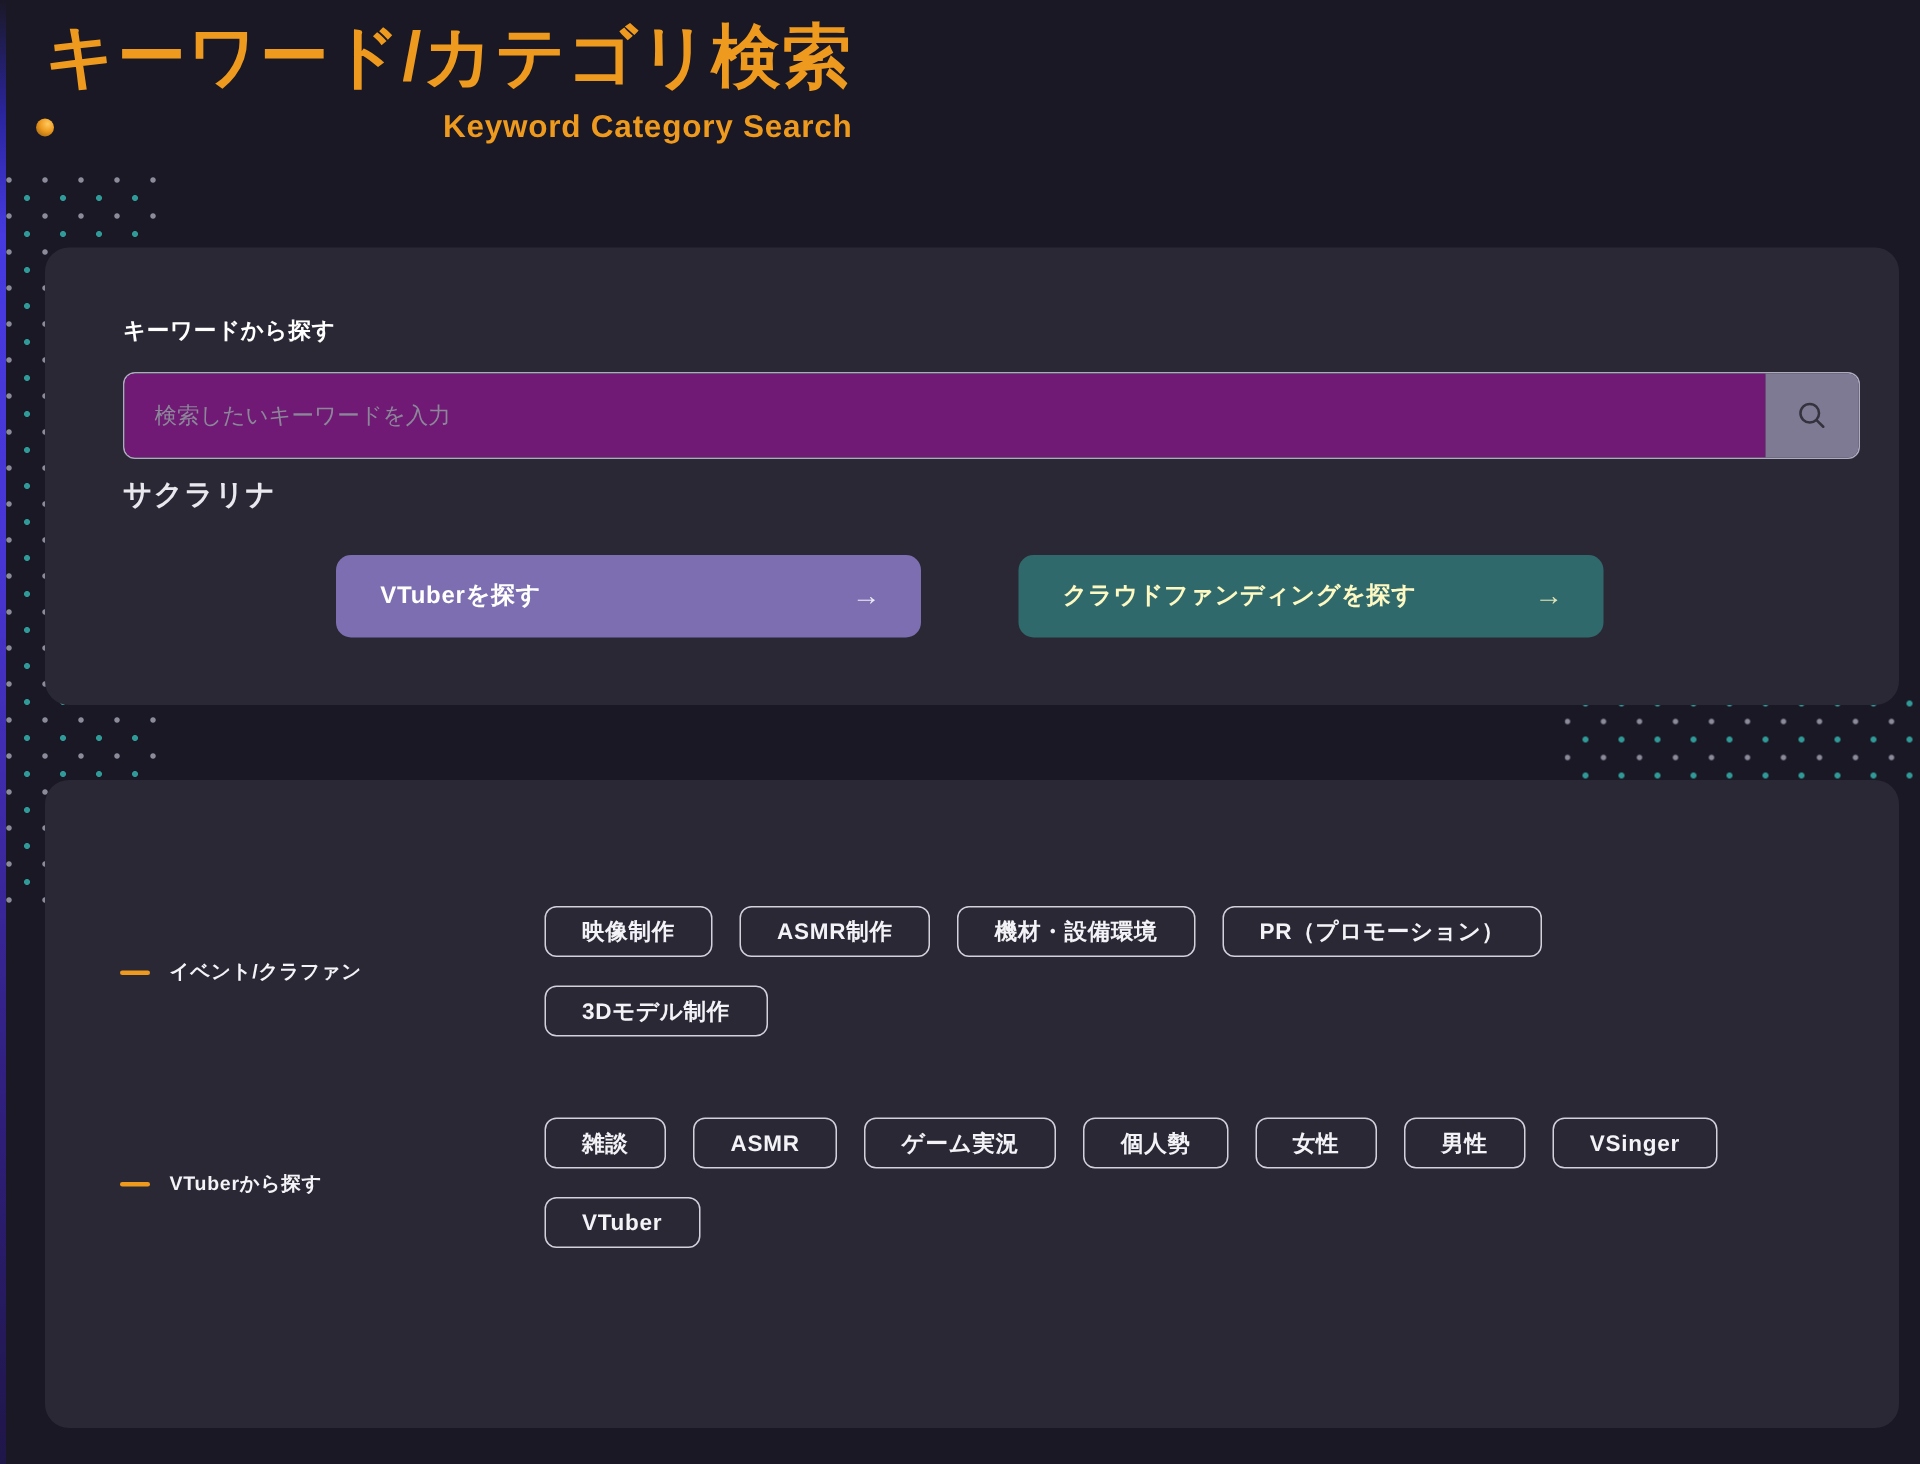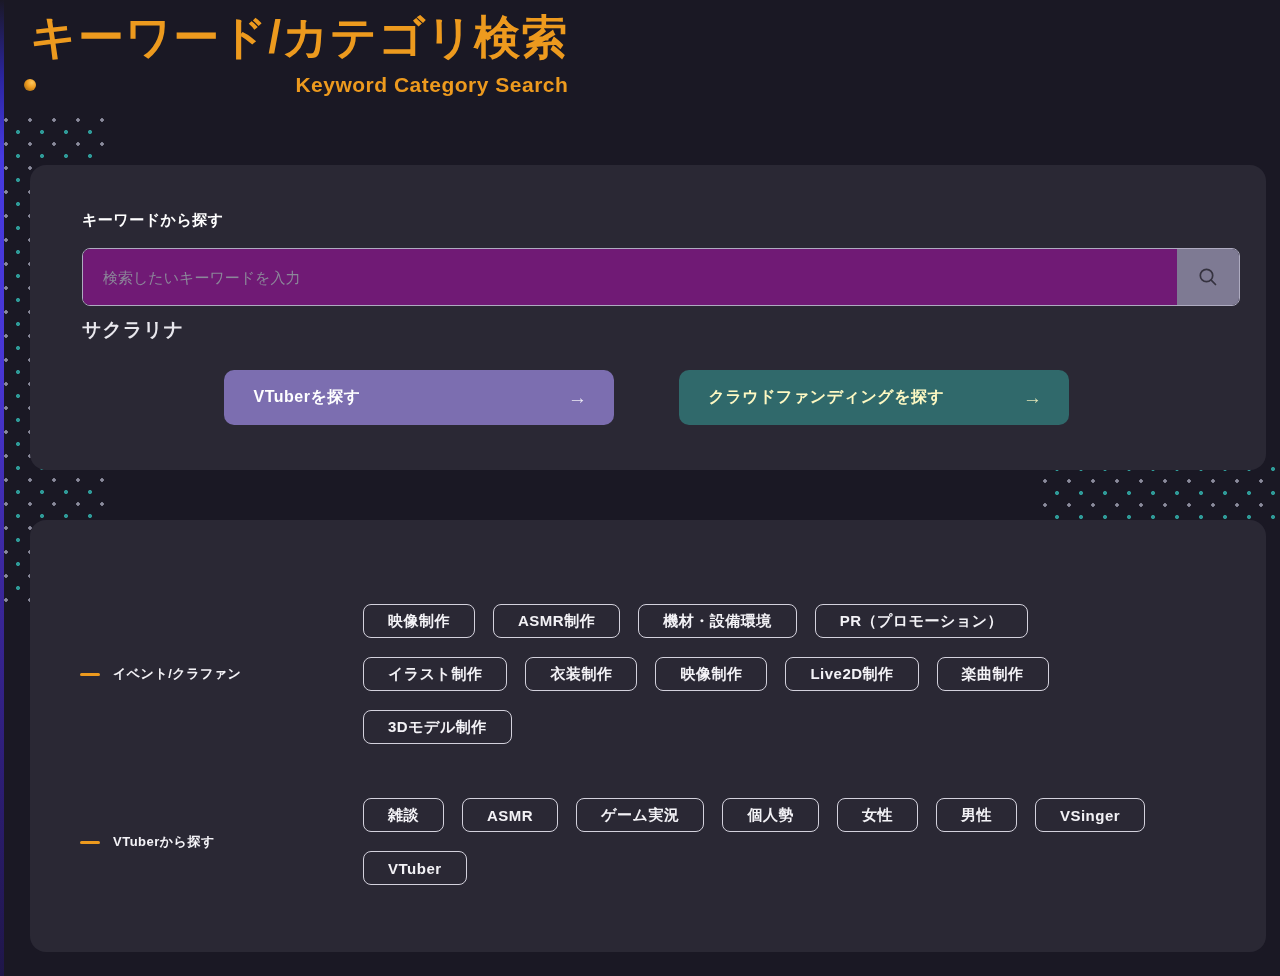--- a/index.html
+++ b/index.html
@@ -162,27 +162,20 @@
         </div>
     </div>
     <div class="tag-rows">
         <div class="tag-row">
           <button class="tag">映像制作</button>
           <button class="tag">ASMR制作</button>
           <button class="tag">機材・設備環境</button>
           <button class="tag">PR（プロモーション）</button>
         </div>
         <div class="tag-row">
-          <button class="tag">イラスト制作</button>
-          <button class="tag">衣装制作</button>
-          <button class="tag">映像制作</button>
-          <button class="tag">Live2D制作</button>
-          <button class="tag">楽曲制作</button>
-        </div>
-        <div class="tag-row">
           <button class="tag">3Dモデル制作</button>
         </div>
       </div>
   </div>
 
   <div class="cat-section">
     <div class="cat-title-col">
       <span class="cat-dash"></span>
       <div class="cat-title">
           <div>VTuberから探す</div>

